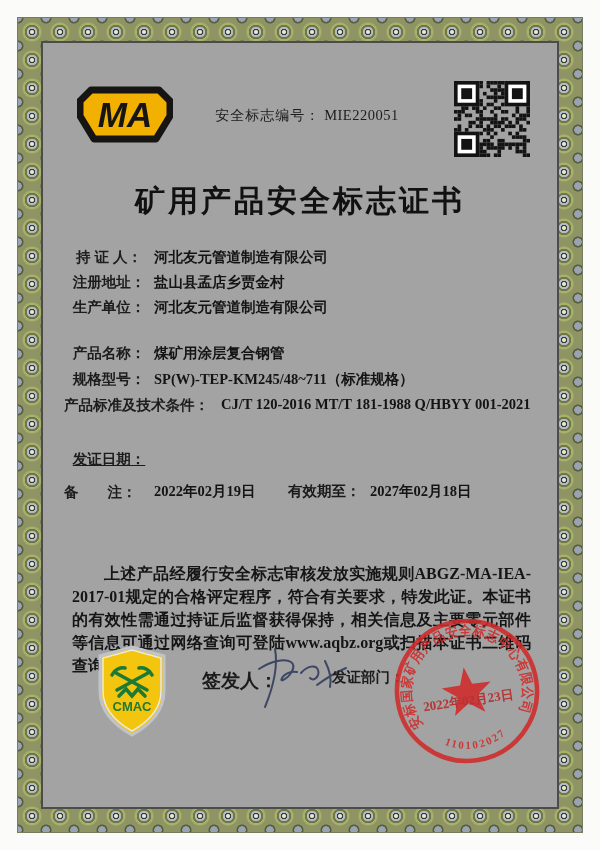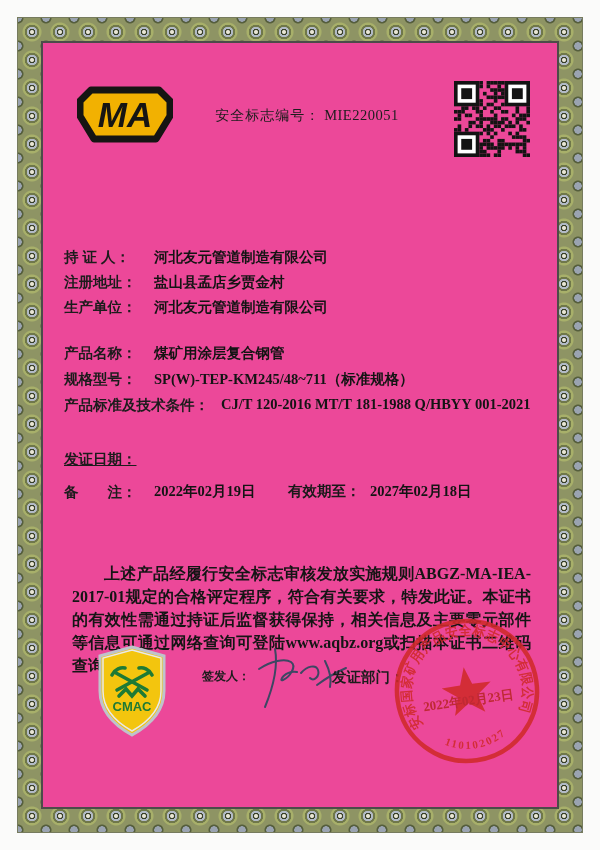--- a/index.html
+++ b/index.html
@@ -15,57 +15,57 @@
     background-image:
       radial-gradient(circle at 14px 14px, #e9e6d6 0 1.5px, transparent 2.5px),
       radial-gradient(circle at 14px 14px, #39402a 0 3px, #b2bac6 3.5px 5px, #6f774a 5.5px 7px, #a8b06a 7.5px 9px, transparent 10px),
       radial-gradient(circle at 0 0, #9aa3b1 0 3.5px, #555e3d 4px 5px, transparent 6px),
       radial-gradient(circle at 28px 0, #9aa3b1 0 3.5px, #555e3d 4px 5px, transparent 6px),
       radial-gradient(circle at 0 28px, #9aa3b1 0 3.5px, #555e3d 4px 5px, transparent 6px),
       radial-gradient(circle at 28px 28px, #9aa3b1 0 3.5px, #555e3d 4px 5px, transparent 6px);
     background-size:28px 28px;
   }
   .page{
-    position:absolute;inset:41px;background:#ec4899;border:2px solid #4c4c49;
+    position:absolute;inset:41px;background:#a3a3a3;border:2px solid #4c4c49;
   }
   .page > *{position:absolute;}
 
   .ma-logo{left:34px;top:43px;width:96px;height:57px;}
   .serial{left:0;right:0;top:64px;text-align:center;font-size:14px;color:#1d1d1d;padding-left:14px;}
   .serial .lab{letter-spacing:1px;}
   .serial .val{font-family:"Liberation Serif","DejaVu Serif",serif;font-size:14.5px;letter-spacing:.5px;}
   .qr{left:411px;top:38px;width:76px;height:76px;}
 
   .title{
     left:0;right:0;top:138px;text-align:center;
     font-family:"Liberation Serif","DejaVu Serif",serif;
     font-size:30px;font-weight:900;color:#111;letter-spacing:3px;
   }
 
   .row{left:21px;height:22px;font-size:14.5px;white-space:nowrap;color:#191919;}
-  .row .lab{display:inline-block;font-weight:600;color:#1c1c1c;vertical-align:top;}
+  .row .lab{display:inline-block;font-weight:600;color:#1c1c1c;vertical-align:top;text-align:center;}
   .row .val{font-family:"Liberation Serif","DejaVu Serif",serif;font-weight:700;color:#141414;margin-top:32px;}
   .row.std .lab{width:90px;}
   .r0{top:205px}.r1{top:230px}.r2{top:255px}.r3{top:279px}
   .r4{top:301px}.r5{top:327px}.r6{top:353px}.r7{top:376px}
   .r8{top:407px}.r9{top:440px}
   .r6 .lab{margin-right:12px;}
   .r8 .lab{width:90px;text-decoration:underline;}
   .r8 .val1{display:inline-block;width:134px;}
   .r8 .lab2{display:inline-block;font-weight:600;width:82px;}
 
   .statement{
     left:21px;right:18px;top:511px;
     font-family:"Liberation Serif","DejaVu Serif",serif;
     font-size:16px;font-weight:700;line-height:23px;color:#151515;
     text-align:justify;text-indent:2em;margin:8px;
   }
 
   .cmac-logo{left:52px;top:601px;width:74px;height:94px;}
-  .signer{left:159px;top:625px;font-size:12px;font-weight:600;color:#1c1c1c;}
+  .signer{left:159px;top:625px;font-size:19px;font-weight:600;color:#1c1c1c;}
   .signature{left:202px;top:596px;width:110px;height:78px;}
   .dept{left:289px;top:625px;font-size:14.5px;font-weight:600;color:#1c1c1c;}
   .seal{left:339px;top:563px;width:170px;height:170px;z-index:5;}
   .seal text{font-family:"Liberation Serif","DejaVu Serif",serif;}
 </style>
 </head>
 <body>
 
 <div class="frame"></div>
 
@@ -234,20 +234,21 @@
         <rect x="3.6" y="3.6" width="18" height="18" fill="#fff"></rect>
         <rect x="7.2" y="7.2" width="10.8" height="10.8" fill="#131313"></rect>
         <rect x="50.4" y="0" width="25.2" height="25.2" fill="#131313"></rect>
         <rect x="54" y="3.6" width="18" height="18" fill="#fff"></rect>
         <rect x="57.6" y="7.2" width="10.8" height="10.8" fill="#131313"></rect>
         <rect x="0" y="50.4" width="25.2" height="25.2" fill="#131313"></rect>
         <rect x="3.6" y="54" width="18" height="18" fill="#fff"></rect>
         <rect x="7.2" y="57.6" width="10.8" height="10.8" fill="#131313"></rect>
       </svg></div>
 
+  <div class="title">矿用产品安全标志证书</div>
 
   <div class="row std r0">
     <span class="lab">持 证 人：</span><span class="val">河北友元管道制造有限公司</span>
   </div>
   <div class="row std r1">
     <span class="lab">注册地址：</span><span class="val">盐山县孟店乡贾金村</span>
   </div>
   <div class="row std r2">
     <span class="lab">生产单位：</span><span class="val">河北友元管道制造有限公司</span>
   </div>

